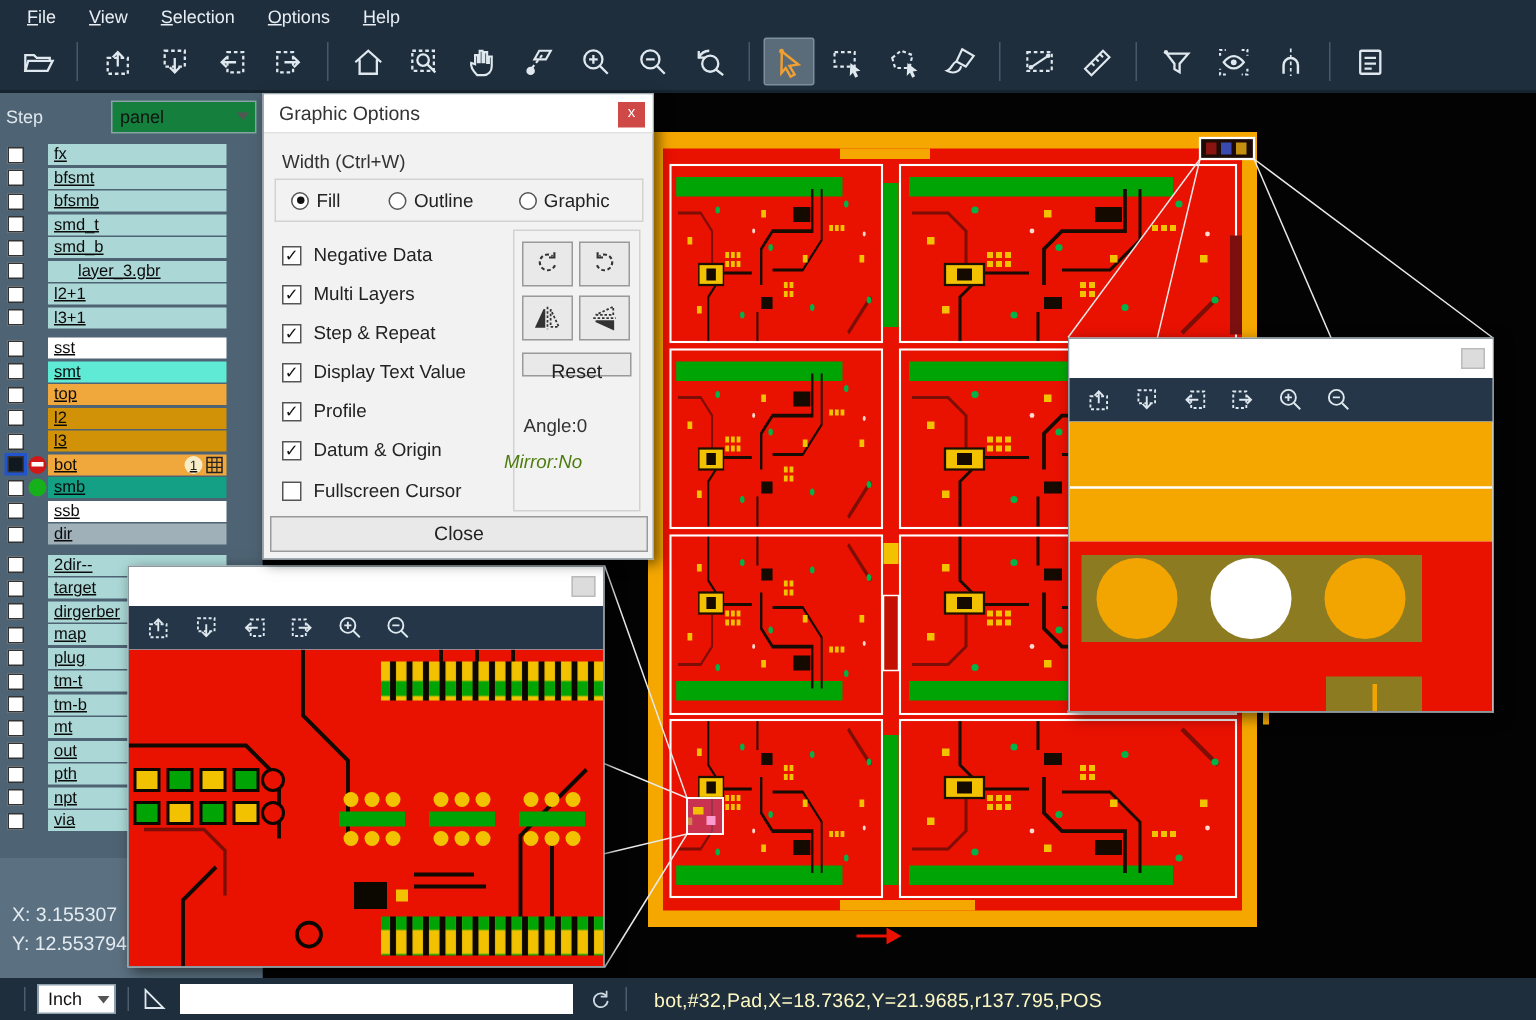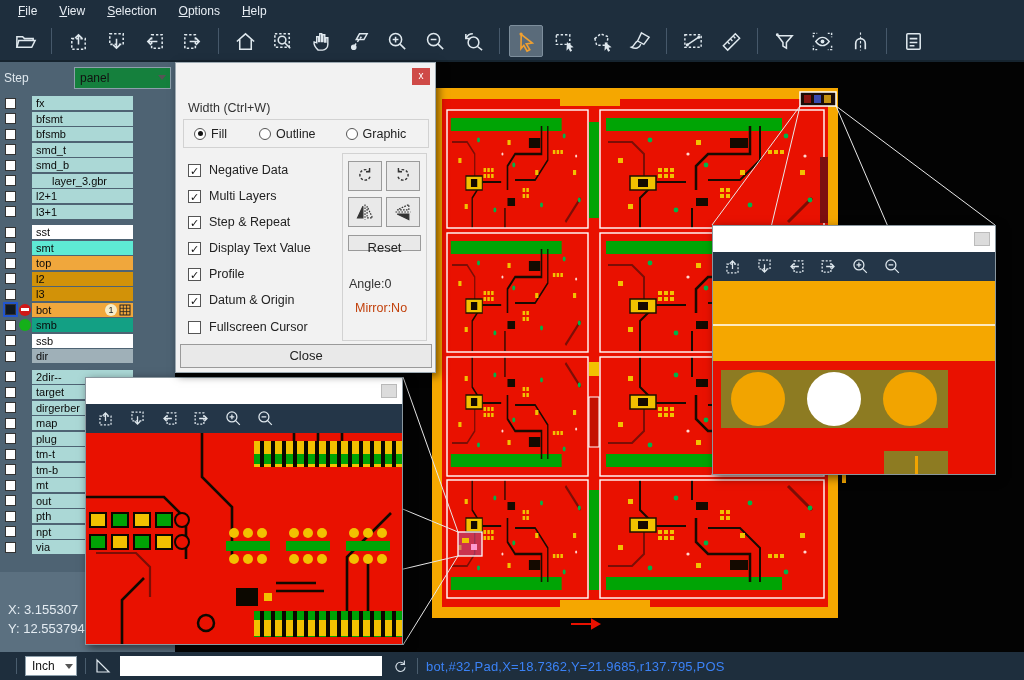--- a/index.html
+++ b/index.html
@@ -32,22 +32,22 @@
   .stepselect .chev { position:absolute; right:4px; top:7px; width:0; height:0;
                 border-left:4px solid transparent; border-right:4px solid transparent; border-top:5px solid #555; }
   .layers { padding:2px 0 0 0; }
   .lrow { display:flex; align-items:center; height:14px; margin-bottom:1.5px; }
   .lcheck { width:11px; height:11px; background:#fff; border:1px solid #333; margin-left:5px; flex:none; }
   .lcheck.checked { background:#101820; outline:2px solid #2255cc; }
   .lind { width:15px; height:13px; flex:none; display:flex; align-items:center; justify-content:center; margin-left:1px;}
   .ldot { width:12px; height:12px; border-radius:50%; position:relative; }
   .ldot.red { background:#d01818; } .ldot.red::after{ content:""; position:absolute; left:2px; top:4.5px; width:8px; height:3px; background:#fff; }
   .ldot.green { background:#15b01a; }
-  .llabel { width:101px; height:14px; font-size:11px; color:#0a0a0a; padding-left:4px; line-height:14px;
-            display:flex; align-items:center; }
+  .llabel { width:119px; height:14px; font-size:11px; color:#0a0a0a; padding-left:4px; line-height:14px;
+            display:flex; align-items:center;text-decoration:underline; }
   .lgap { height:5px; }
   .badge { margin-left:auto; width:12px; height:12px; background:#f6ecc8; border-radius:50%;
            font-size:9px; color:#222; text-align:center; line-height:12px; }
   .gridic { width:12px; height:12px; margin:0 2px; color:#222; }
   .xy { position:absolute; left:0; right:0; bottom:0; height:80px; background:#5b7080; padding:28px 0 0 8px; }
   .xy div { color:#e4ecf2; font-size:13px; line-height:19px; }
 
   
   .canvas { position:absolute; left:175px; top:62px; right:0; bottom:28px; background:#030303; z-index:1; }
   .canvas svg { position:absolute; inset:0; }
@@ -56,21 +56,21 @@
   .statusbar { position:absolute; left:0; bottom:0; right:0; height:28px; background:#1e2e3d; z-index:40;
                display:flex; align-items:center; color:#dfe8ee; }
   .sb-sep { width:1px; height:16px; background:#4a5d6e; margin:0 8px; }
   .unitselect { width:52px; height:20px; background:#fff; color:#111; border:1px solid #8ea0ac;
                 font-size:12px; display:flex; align-items:center; padding-left:6px; position:relative; }
   .unitselect .chev { position:absolute; right:3px; top:7px; width:0;height:0;
       border-left:4px solid transparent;border-right:4px solid transparent;border-top:5px solid #555; }
   .cornerico { width:18px; height:18px; color:#dfe8ee; }
   .cmdinput { width:262px; height:20px; border:none; background:#fff; margin-left:8px; font-size:12px; padding:0 4px; }
   .refreshico { width:17px; height:17px; color:#cfd9e2; margin-left:10px; }
-  .sbtext { color:#3b82f6; font-size:13px; letter-spacing:.2px; }
+  .sbtext { color:#fef9c3; font-size:13px; margin-left:10px; letter-spacing:.2px; }
 
   
   .dialog { position:absolute; left:175px; top:62px; width:261px; height:311px; background:#f2f2f2;
             border:1px solid #9daab2; box-shadow:3px 3px 8px rgba(0,0,0,.5); z-index:30; font-size:12.5px; color:#222; }
   .dlg-title { height:26px; background:#fff; display:flex; align-items:center; padding-left:10px;
                font-size:13px; color:#333; border-bottom:1px solid #e0e0e0; }
   .dlg-close { position:absolute; right:5px; top:5px; width:18px; height:17px; background:#cf4a47;
                color:#fff; font-size:10px; text-align:center; line-height:16px; }
   .dlg-width { position:absolute; left:12px; top:38px; color:#333; }
   .radiobox { position:absolute; left:7px; top:56px; width:246px; height:29px; border:1px solid #d2d2d2;
@@ -83,21 +83,21 @@
   .cbox { width:13px; height:13px; background:#fff; border:1px solid #555; font-size:11px; line-height:12px;
           text-align:center; color:#111; }
   .cbox.checked::after { content:"\2713"; }
   .dlg-group { position:absolute; left:166px; top:90px; width:85px; height:188px; border:1px solid #d2d2d2; }
   .dlg-icobtn { position:absolute; width:34px; height:30px; background:#e9e9e9; border:1px solid #9a9a9a;
                 display:flex; align-items:center; justify-content:center; color:#333; }
   .dlg-icobtn svg { width:20px; height:20px; }
   .resetbtn { position:absolute; left:172px; top:172px; width:73px; height:16px; background:#e9e9e9;
               border:1px solid #9a9a9a; font-size:13px; text-align:center; line-height:24px; color:#222; }
   .angletxt { position:absolute; left:173px; top:214px; color:#333; }
-  .mirrortxt { position:absolute; left:179px; top:238px; color:#c2410c; }
+  .mirrortxt { position:absolute; left:160px; top:238px; color:#4d7c0f;font-style:italic; }
   .closebtn { position:absolute; left:4px; top:281px; width:252px; height:24px; background:#e9e9e9;
               border:1px solid #9a9a9a; font-size:13px; text-align:center; line-height:22px; color:#222; }
 
   
   .zwin { position:absolute; background:#fff; border:1px solid #8a979f; box-shadow:3px 3px 9px rgba(0,0,0,.55); }
   .zwin-left { left:85px; top:377px; width:318px; height:268px; z-index:22; }
   .zwin-right{ left:712px; top:225px; width:284px; height:250px; z-index:20; }
   .zw-title { height:26px; background:#fff; position:relative; }
   .zw-btn { position:absolute; right:5px; top:6px; width:16px; height:14px; background:#dcdcdc; border:1px solid #bbb; }
   .zw-tools { height:29px; background:#243648; display:flex; align-items:center; gap:13px; padding-left:10px; }
@@ -643,20 +643,21 @@
         <line x1="283" y1="494" x2="-90" y2="583" stroke="#e8e8e8" stroke-width="1"></line>
         <line x1="283" y1="494" x2="228" y2="583" stroke="#e8e8e8" stroke-width="1"></line>
         <rect x="283" y="470" width="24" height="24" fill="#b05090" fill-opacity=".55" stroke="#ffffff" stroke-width="1.3"></rect>
         <rect x="287" y="476" width="7" height="5" fill="#f2c100"></rect>
         <rect x="296" y="482" width="6" height="6" fill="#ff9ad0"></rect>
       </g>
     </svg>
   </div>
 
   <div class="dialog">
+    <div class="dlg-title">Graphic Options</div>
     <div class="dlg-close">x</div>
     <div class="dlg-width">Width (Ctrl+W)</div>
 
     <div class="radiobox">
       <div class="radio r1">
           <span class="rdot sel"></span>
           <span>Fill</span>
         </div>
       <div class="radio r2">
           <span class="rdot"></span>

